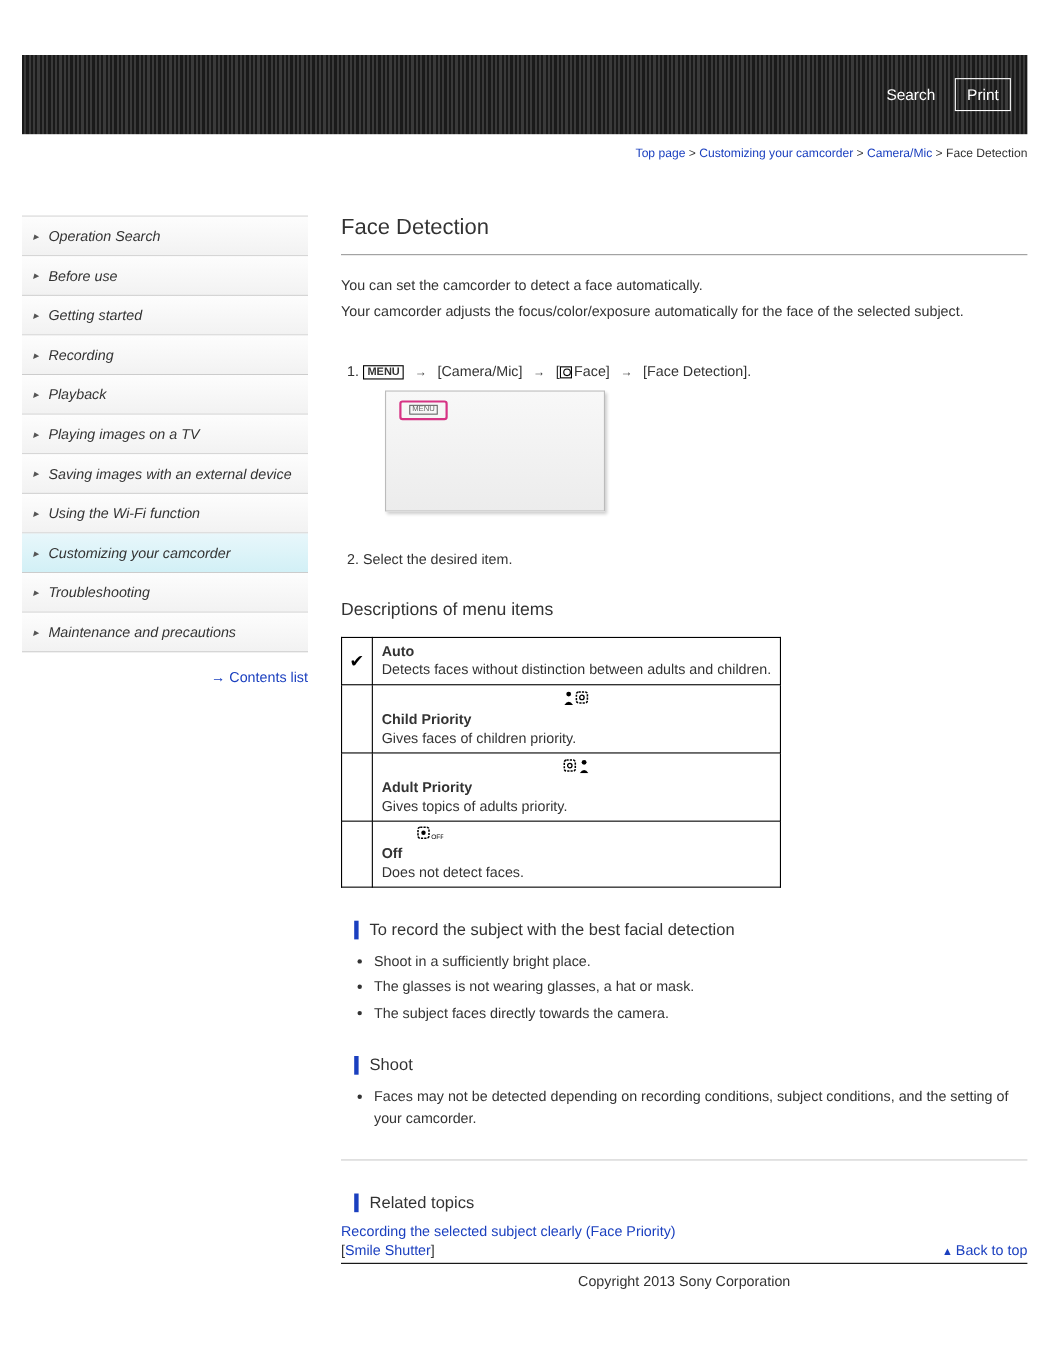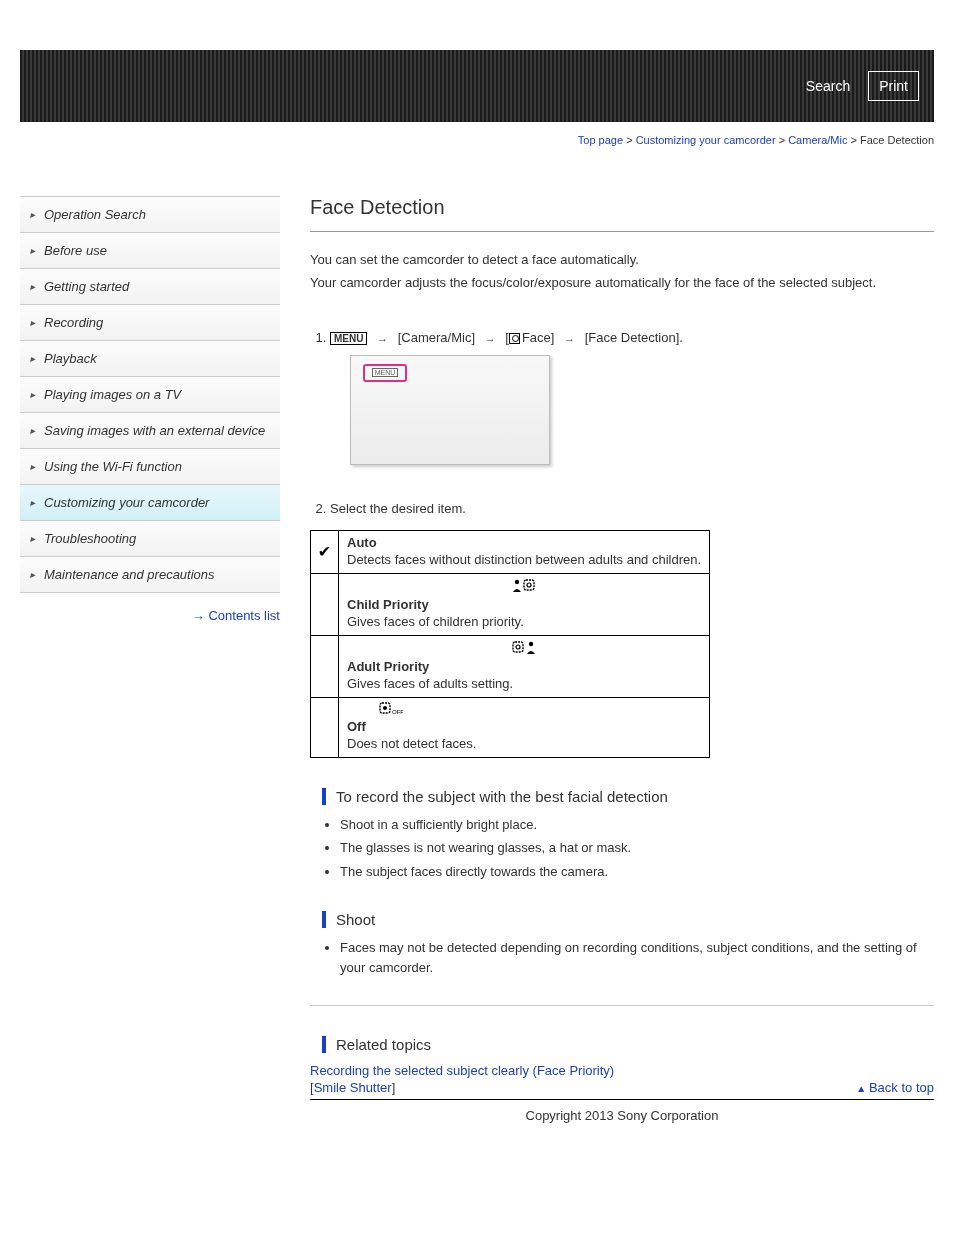--- a/index.html
+++ b/index.html
@@ -113,20 +113,21 @@
             <div class="menu-highlight">
                 <span>MENU</span>
               </div>
           </div>
         </li>
         <li>
           <span>Select the desired item.</span>
         </li>
       </ol>
 
+      <h2 class="section-title">Descriptions of menu items</h2>
       <table class="options-table">
         <tbody>
             <tr>
           <td class="icon-cell"><span class="check-icon">✔</span></td>
           <td>
             <span class="opt-label">Auto</span>
             <span>Detects faces without distinction between adults and children.</span>
           </td>
         </tr>
         <tr>
@@ -149,21 +150,21 @@
           <td>
             <div class="opt-icon-row"><span class="opt-icon-svg">
               <svg viewBox="0 0 26 14">
                       <rect x="2" y="2" width="10" height="10" rx="2" fill="none" stroke="#000" stroke-width="1.4" stroke-dasharray="2,1"></rect>
                       <circle cx="7" cy="7" r="2" fill="none" stroke="#000" stroke-width="1.2"></circle>
                       <circle cx="20" cy="4" r="2.2" fill="#000"></circle>
                       <path d="M16 14 Q20 8 24 14 Z" fill="#000"></path>
                     </svg>
             </span></div>
             <span class="opt-label">Adult Priority</span>
-            <span>Gives faces of adults setting.</span>
+            <span>Gives topics of adults priority.</span>
           </td>
         </tr>
         <tr>
           <td class="icon-cell"></td>
           <td>
             <div style="padding-left:30px;"><span class="opt-icon-svg">
               <svg viewBox="0 0 26 14">
                       <rect x="3" y="1" width="10" height="10" rx="2" fill="none" stroke="#000" stroke-width="1.4" stroke-dasharray="2,1"></rect>
                       <circle cx="8" cy="6" r="2" fill="#000"></circle>
                       <text x="15" y="12" font-size="6" font-family="Arial" fill="#000">OFF</text>

